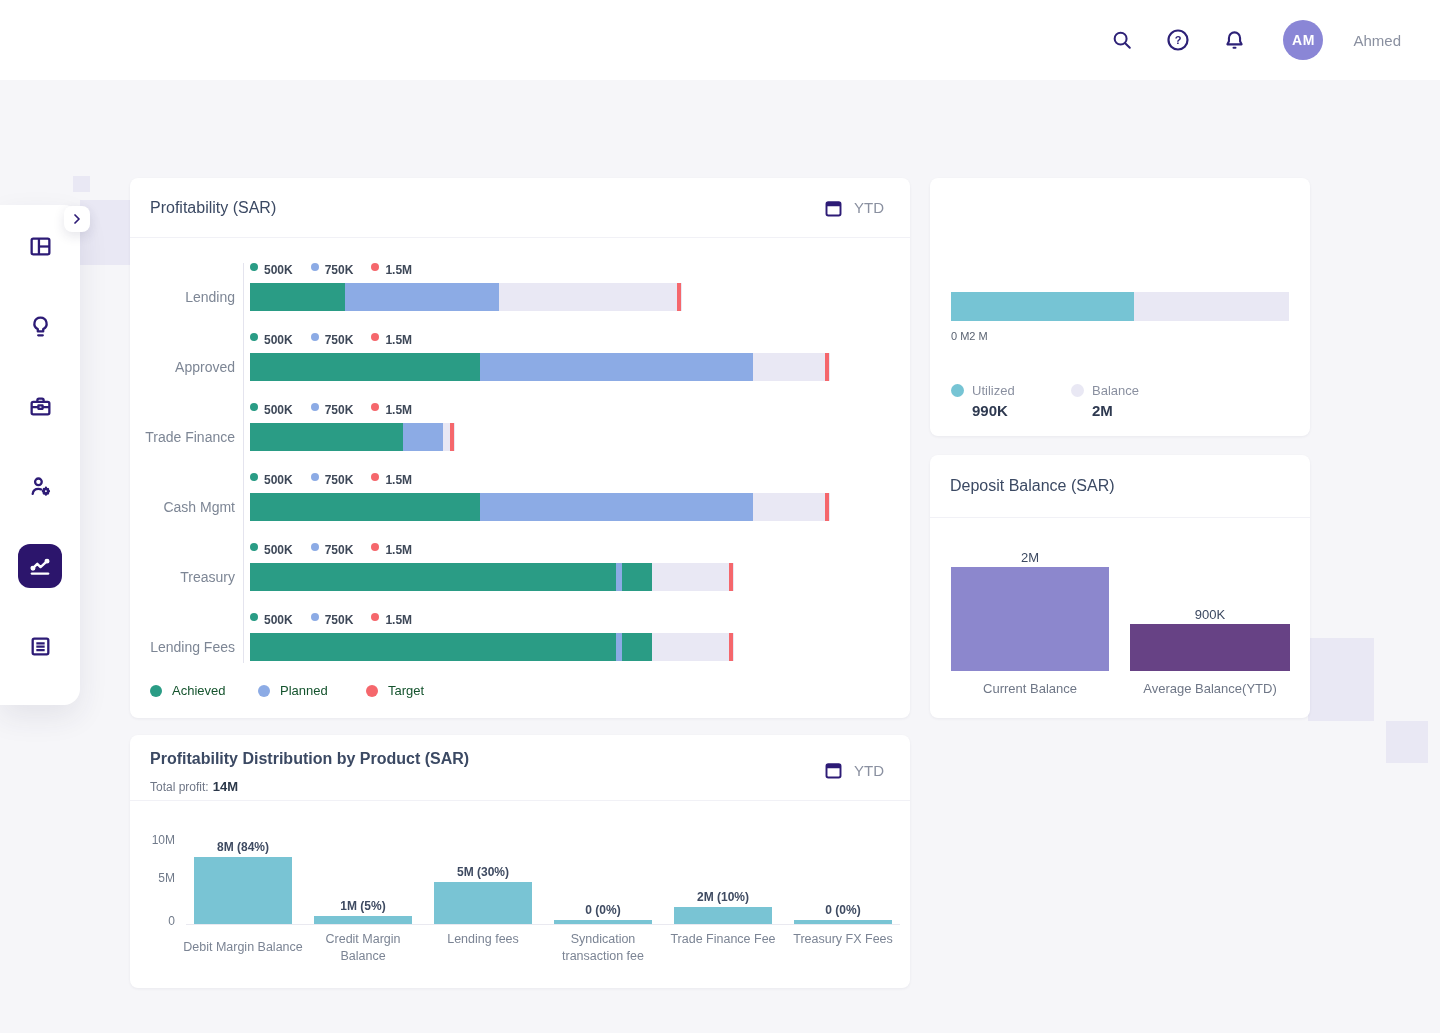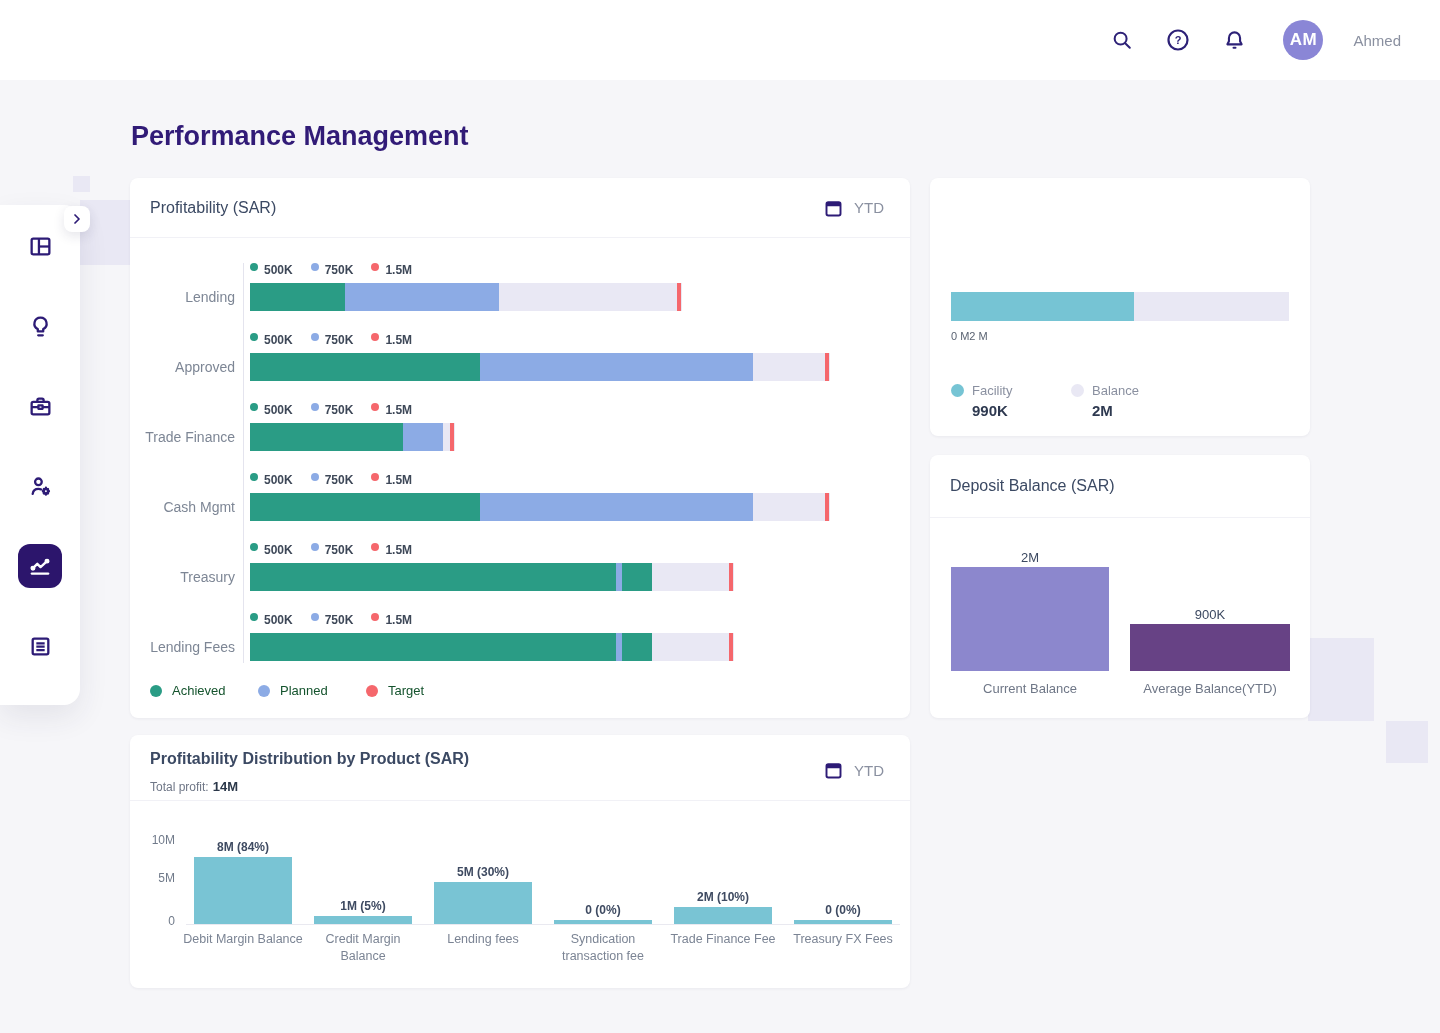--- a/index.html
+++ b/index.html
@@ -4,21 +4,21 @@
 <style>
 *{margin:0;padding:0;box-sizing:border-box}
 html,body{background:#f6f6f9}
 body{font-family:"Liberation Sans",sans-serif}
 .page{position:relative;width:1440px;height:1033px;background:#f6f6f9;overflow:hidden}
 
 
 .topbar{position:absolute;left:0;top:0;width:1440px;height:80px;background:#fff;z-index:3}
 .tb-right{position:absolute;right:39px;top:0;height:80px;display:flex;align-items:center;gap:30px}
 .icon-btn{width:26px;height:26px;border:none;background:none;cursor:pointer;display:flex;align-items:center;justify-content:center;padding:0}
-.avatar{width:40px;height:40px;border-radius:50%;background:#8a86d6;color:#fff;font-weight:bold;font-size:17px;display:flex;align-items:center;justify-content:center;letter-spacing:.5px;margin-left:6px}
+.avatar{width:40px;height:40px;border-radius:50%;background:#8a86d6;color:#fff;font-weight:bold;font-size:14px;display:flex;align-items:center;justify-content:center;letter-spacing:.5px;margin-left:6px}
 .user-name{color:#8a90a0;font-size:15px}
 
 
 .deco{position:absolute;background:#e9e8f4;z-index:1}
 
 
 .sidebar{position:absolute;left:0;top:205px;width:80px;height:500px;background:#fff;border-radius:0 16px 16px 0;box-shadow:0 12px 30px rgba(40,40,80,.09);z-index:5}
 .side-list{display:flex;flex-direction:column;align-items:center;padding-top:19px;gap:36px}
 .side-item{width:44px;height:44px;display:flex;align-items:center;justify-content:center;background:none;border:none;cursor:pointer;border-radius:12px;padding:0}
 .side-item.active{background:#2c156c}
@@ -169,21 +169,20 @@
         </svg>
       </button>
     </div>
   </aside>
   <button class="chev-btn" title="Expand">
     <svg width="12" height="12" viewBox="0 0 24 24" fill="none" stroke="#2d1b76" stroke-width="3.5" stroke-linecap="round" stroke-linejoin="round">
       <polyline points="8,4 16,12 8,20"></polyline>
     </svg>
   </button>
 
-  <h1 class="h1-title">Performance Management</h1>
 
   <section class="card" id="card-prof">
     <div class="card-head">
       <h2 class="card-title">Profitability (SAR)</h2>
       <button class="period">
         <svg width="21" height="22" viewBox="0 0 24 24">
           <rect x="4" y="5.5" width="16" height="15" rx="2" fill="none" stroke="#2d1b76" stroke-width="2.2"></rect>
           <path d="M4 5.5h16v4.5H4z" fill="#2d1b76"></path>
         </svg>
         <span>YTD</span>
@@ -365,21 +364,21 @@
       <div class="fu-fill" id="fu-fill" style="width: 54%;"></div>
     </div>
     <div class="fu-minmax">
       <span>0 M</span>
       <span>2 M</span>
     </div>
     <div class="fu-legend">
       <div class="fu-item">
         <div class="fu-lrow">
           <span class="fu-dot" id="fu-dot-utilized" style="background: rgb(118, 196, 212);"></span>
-          <span>Facility</span>
+          <span>Utilized</span>
         </div>
         <div class="fu-val">990K</div>
       </div>
       <div class="fu-item">
         <div class="fu-lrow">
           <span class="fu-dot" id="fu-dot-approved" style="background: rgb(233, 232, 244);"></span>
           <span>Balance</span>
         </div>
         <div class="fu-val">2M</div>
       </div>
@@ -414,21 +413,21 @@
         <span>YTD</span>
       </button>
     </div>
     <span class="dist-ytick" style="top:98px">10M</span>
     <span class="dist-ytick" style="top:136px">5M</span>
     <span class="dist-ytick" style="top:179px">0</span>
     <div class="dist-base"></div>
     <div id="dist-bars">
         <div class="dval" style="left: 53px; top: 105px;">8M (84%)</div>
         <div class="dcol" style="left: 64px; width: 98px; top: 122px; height: 67px; background: rgb(121, 196, 212);"></div>
-        <div class="dcat" style="left: 53px;">Debit Margin Balance</div>
+        <div class="dcat" style="left: 53px; margin-top: 8px;">Debit Margin Balance</div>
         <div class="dval" style="left: 173px; top: 164px;">1M (5%)</div>
         <div class="dcol" style="left: 184px; width: 98px; top: 181px; height: 8px; background: rgb(121, 196, 212);"></div>
         <div class="dcat" style="left: 173px;">Credit Margin Balance</div>
         <div class="dval" style="left: 293px; top: 130px;">5M (30%)</div>
         <div class="dcol" style="left: 304px; width: 98px; top: 147px; height: 42px; background: rgb(121, 196, 212);"></div>
         <div class="dcat" style="left: 293px;">Lending fees</div>
         <div class="dval" style="left: 413px; top: 168px;">0 (0%)</div>
         <div class="dcol" style="left: 424px; width: 98px; top: 185px; height: 4px; background: rgb(121, 196, 212);"></div>
         <div class="dcat" style="left: 413px;">Syndication transaction fee</div>
         <div class="dval" style="left: 533px; top: 155px;">2M (10%)</div>

